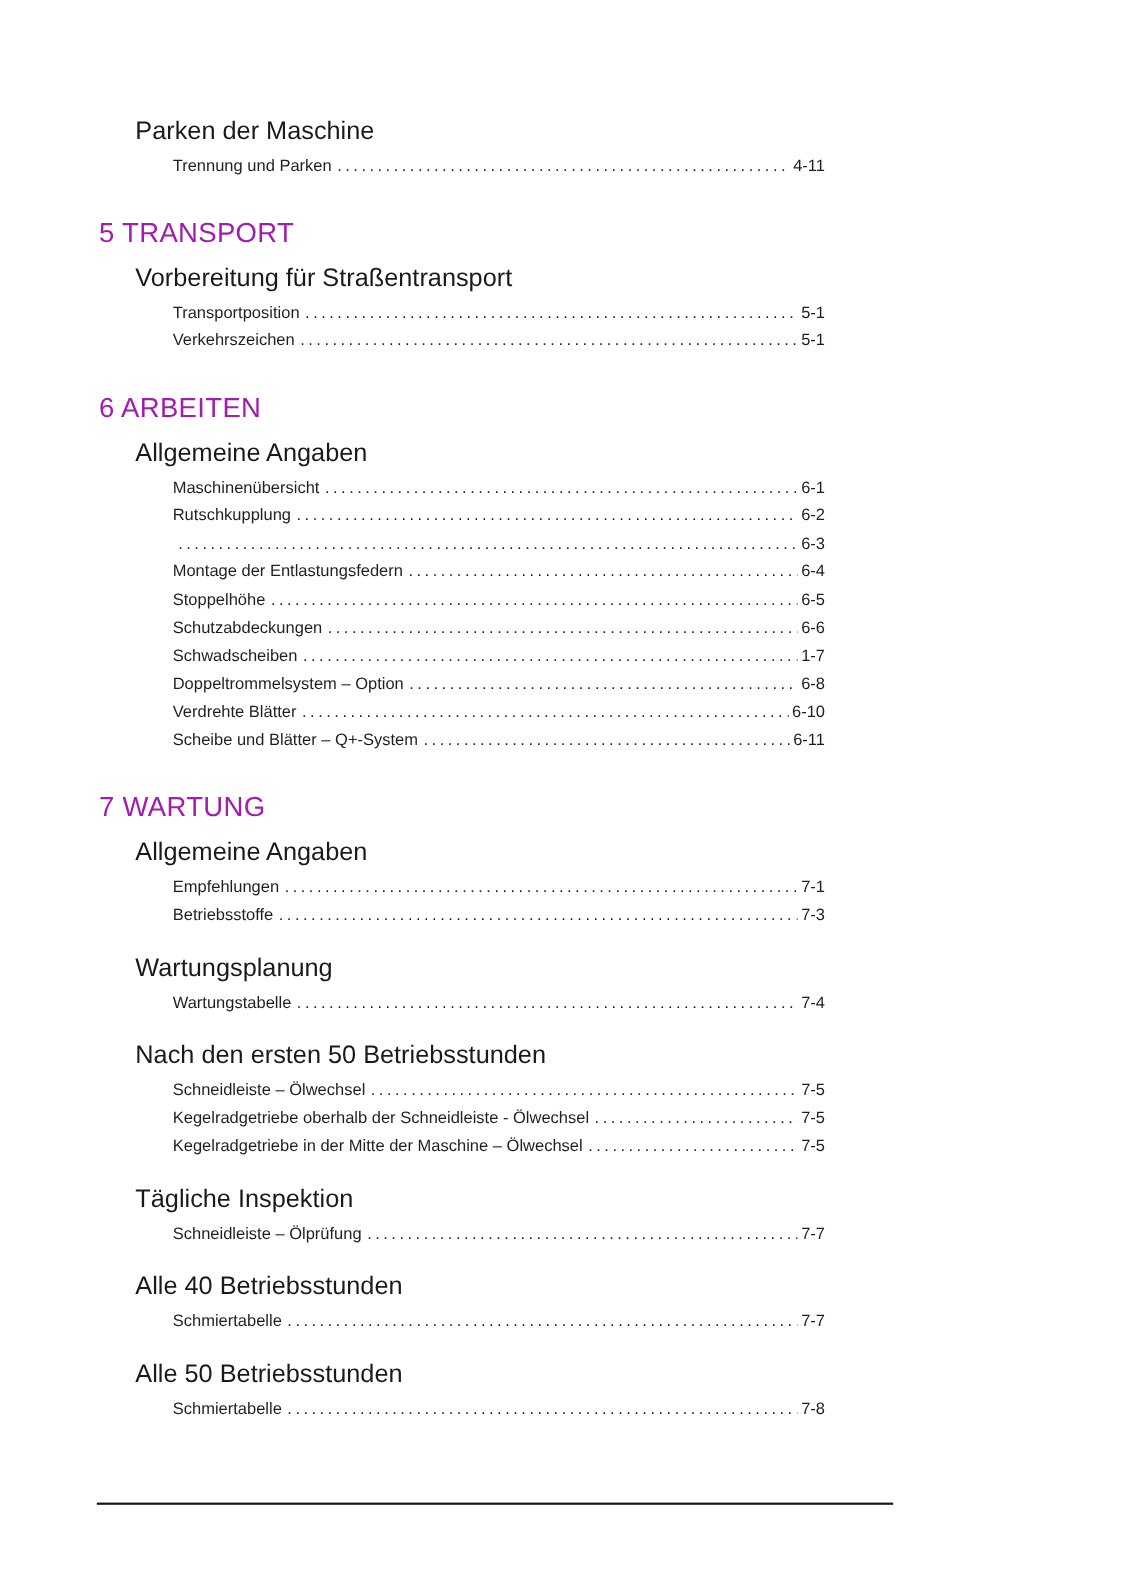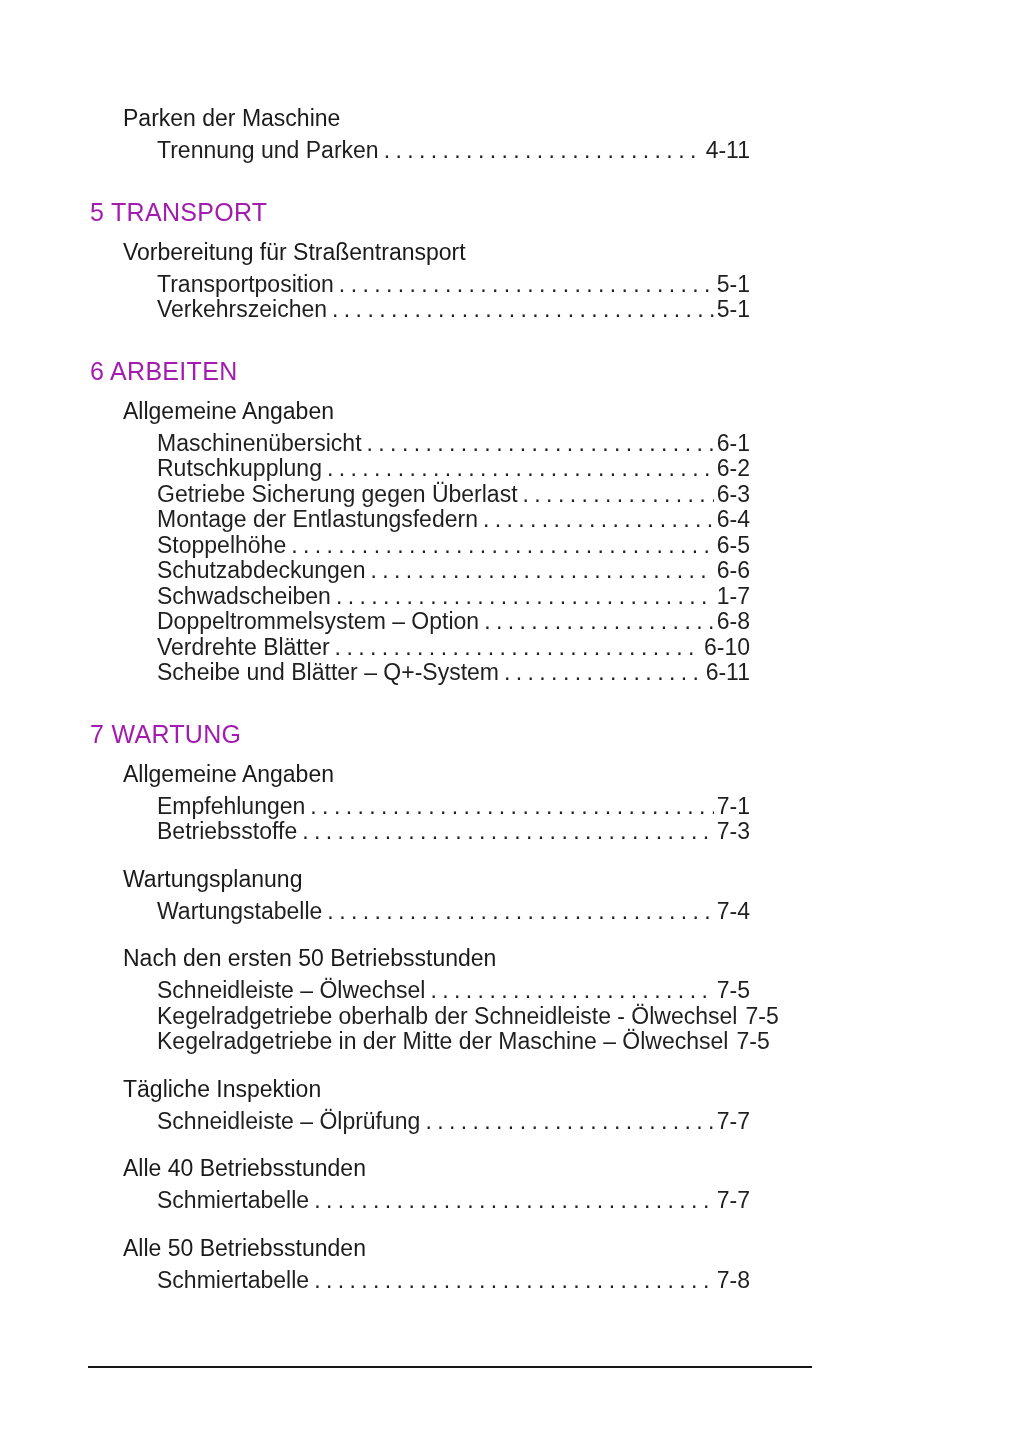--- a/index.html
+++ b/index.html
@@ -43,21 +43,21 @@
     line-height: 28px;
     padding-left: 33px;
     margin-bottom: 6px;
     color: #1a1a1a;
   }
   .entries { }
   .entry {
     display: flex;
     align-items: flex-end;
     padding-left: 67px;
-    font-size: 23px;
+    font-size: 15px;
     line-height: 25.5px;
     color: #1f1f1f;
   }
   .entry-label {
     white-space: nowrap;
     flex: 0 0 auto;
   }
   .dots {
     flex: 1 1 auto;
     overflow: hidden;
@@ -122,21 +122,20 @@
             <span class="entry-label">Maschinenübersicht</span>
             <span class="dots">. . . . . . . . . . . . . . . . . . . . . . . . . . . . . . . . . . . . . . . . . . . . . . . . . . . . . . . . . . . . . . . . . . . . . . . . . . . . . . . . . . . . . . . . . . . . . . . . . . . . . . . . . . . . . . . . . . . . . . . . . . . . . . . . . . . . . . . . . . . . . . . . . . . . . . . . . . . . . . . . </span>
             <span class="entry-page">6-1</span>
           </div>
           <div class="entry">
             <span class="entry-label">Rutschkupplung</span>
             <span class="dots">. . . . . . . . . . . . . . . . . . . . . . . . . . . . . . . . . . . . . . . . . . . . . . . . . . . . . . . . . . . . . . . . . . . . . . . . . . . . . . . . . . . . . . . . . . . . . . . . . . . . . . . . . . . . . . . . . . . . . . . . . . . . . . . . . . . . . . . . . . . . . . . . . . . . . . . . . . . . . . . . </span>
             <span class="entry-page">6-2</span>
           </div>
           <div class="entry">
-            <span class="entry-label">Getriebe Sicherung gegen Überlast</span>
             <span class="dots">. . . . . . . . . . . . . . . . . . . . . . . . . . . . . . . . . . . . . . . . . . . . . . . . . . . . . . . . . . . . . . . . . . . . . . . . . . . . . . . . . . . . . . . . . . . . . . . . . . . . . . . . . . . . . . . . . . . . . . . . . . . . . . . . . . . . . . . . . . . . . . . . . . . . . . . . . . . . . . . . </span>
             <span class="entry-page">6-3</span>
           </div>
           <div class="entry">
             <span class="entry-label">Montage der Entlastungsfedern</span>
             <span class="dots">. . . . . . . . . . . . . . . . . . . . . . . . . . . . . . . . . . . . . . . . . . . . . . . . . . . . . . . . . . . . . . . . . . . . . . . . . . . . . . . . . . . . . . . . . . . . . . . . . . . . . . . . . . . . . . . . . . . . . . . . . . . . . . . . . . . . . . . . . . . . . . . . . . . . . . . . . . . . . . . . </span>
             <span class="entry-page">6-4</span>
           </div>
           <div class="entry">
             <span class="entry-label">Stoppelhöhe</span>

